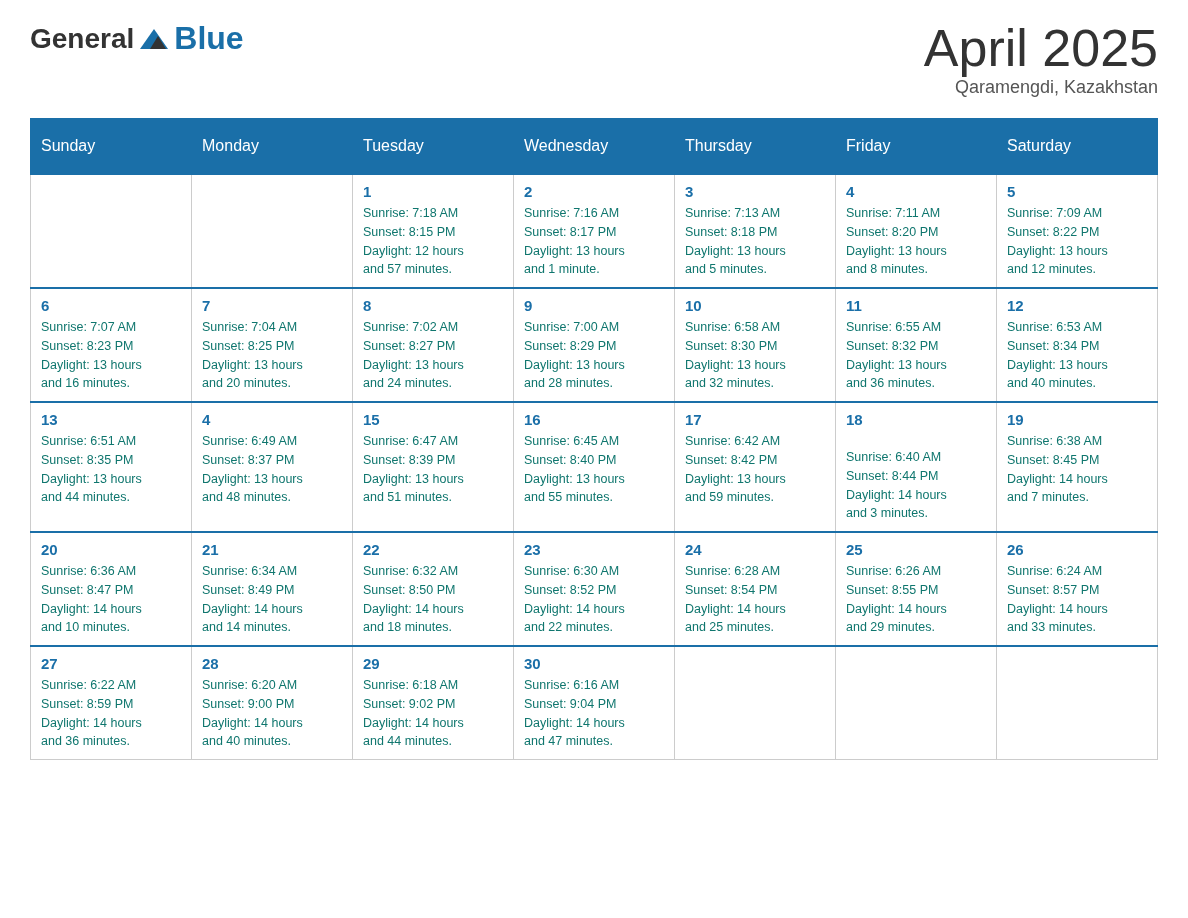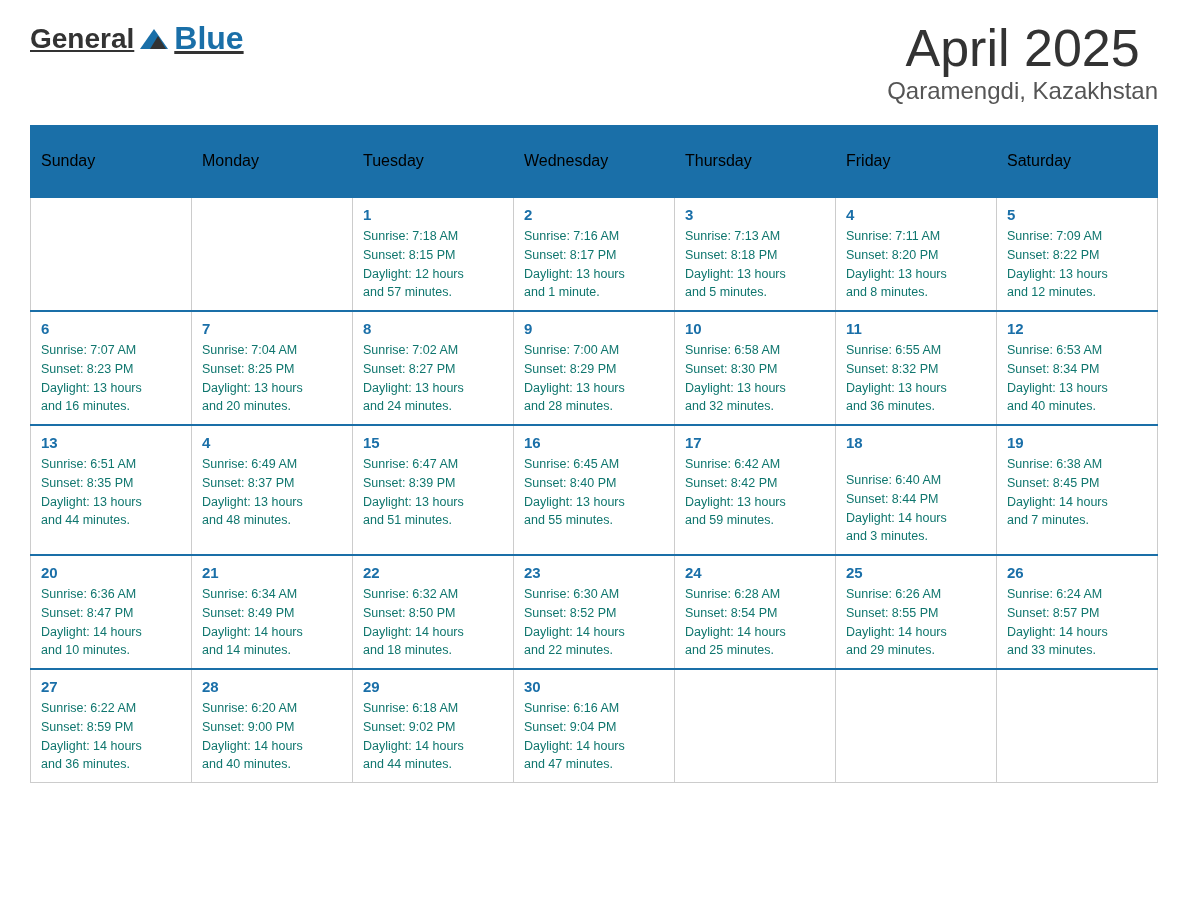--- a/index.html
+++ b/index.html
@@ -14,21 +14,20 @@
     .header {
       display: flex;
       justify-content: space-between;
       align-items: flex-start;
       margin-bottom: 20px;
     }
     .logo {
       display: flex;
       align-items: center;
       gap: 0;
-      text-decoration: underline;
     }
     .logo-text-general {
       font-size: 28px;
       font-weight: bold;
       color: #333;
     }
     .logo-icon {
       width: 36px;
       height: 36px;
       margin: 0 2px;
@@ -42,33 +41,33 @@
       text-align: right;
     }
     .month-title {
       font-size: 52px;
       color: #333;
       font-weight: normal;
       line-height: 1.1;
       text-align: center;
     }
     .location-title {
-      font-size: 24px;
+      font-size: 18px;
       color: #555;
       font-weight: normal;
     }
     .calendar-table {
       width: 100%;
       border-collapse: collapse;
       border: 1px solid #aaa;
     }
     .calendar-table th {
       background-color: #1a6fa8;
-      color: #000000;
-      padding: 26px 10px;
+      color: #ffffff;
+      padding: 18px 10px;
       text-align: left;
       font-size: 16px;
       font-weight: normal;
       border: 1px solid #1a6fa8;
     }
     .calendar-table td {
       vertical-align: top;
       padding: 8px 10px;
       border: 1px solid #ccc;
       width: calc(100% / 7);

